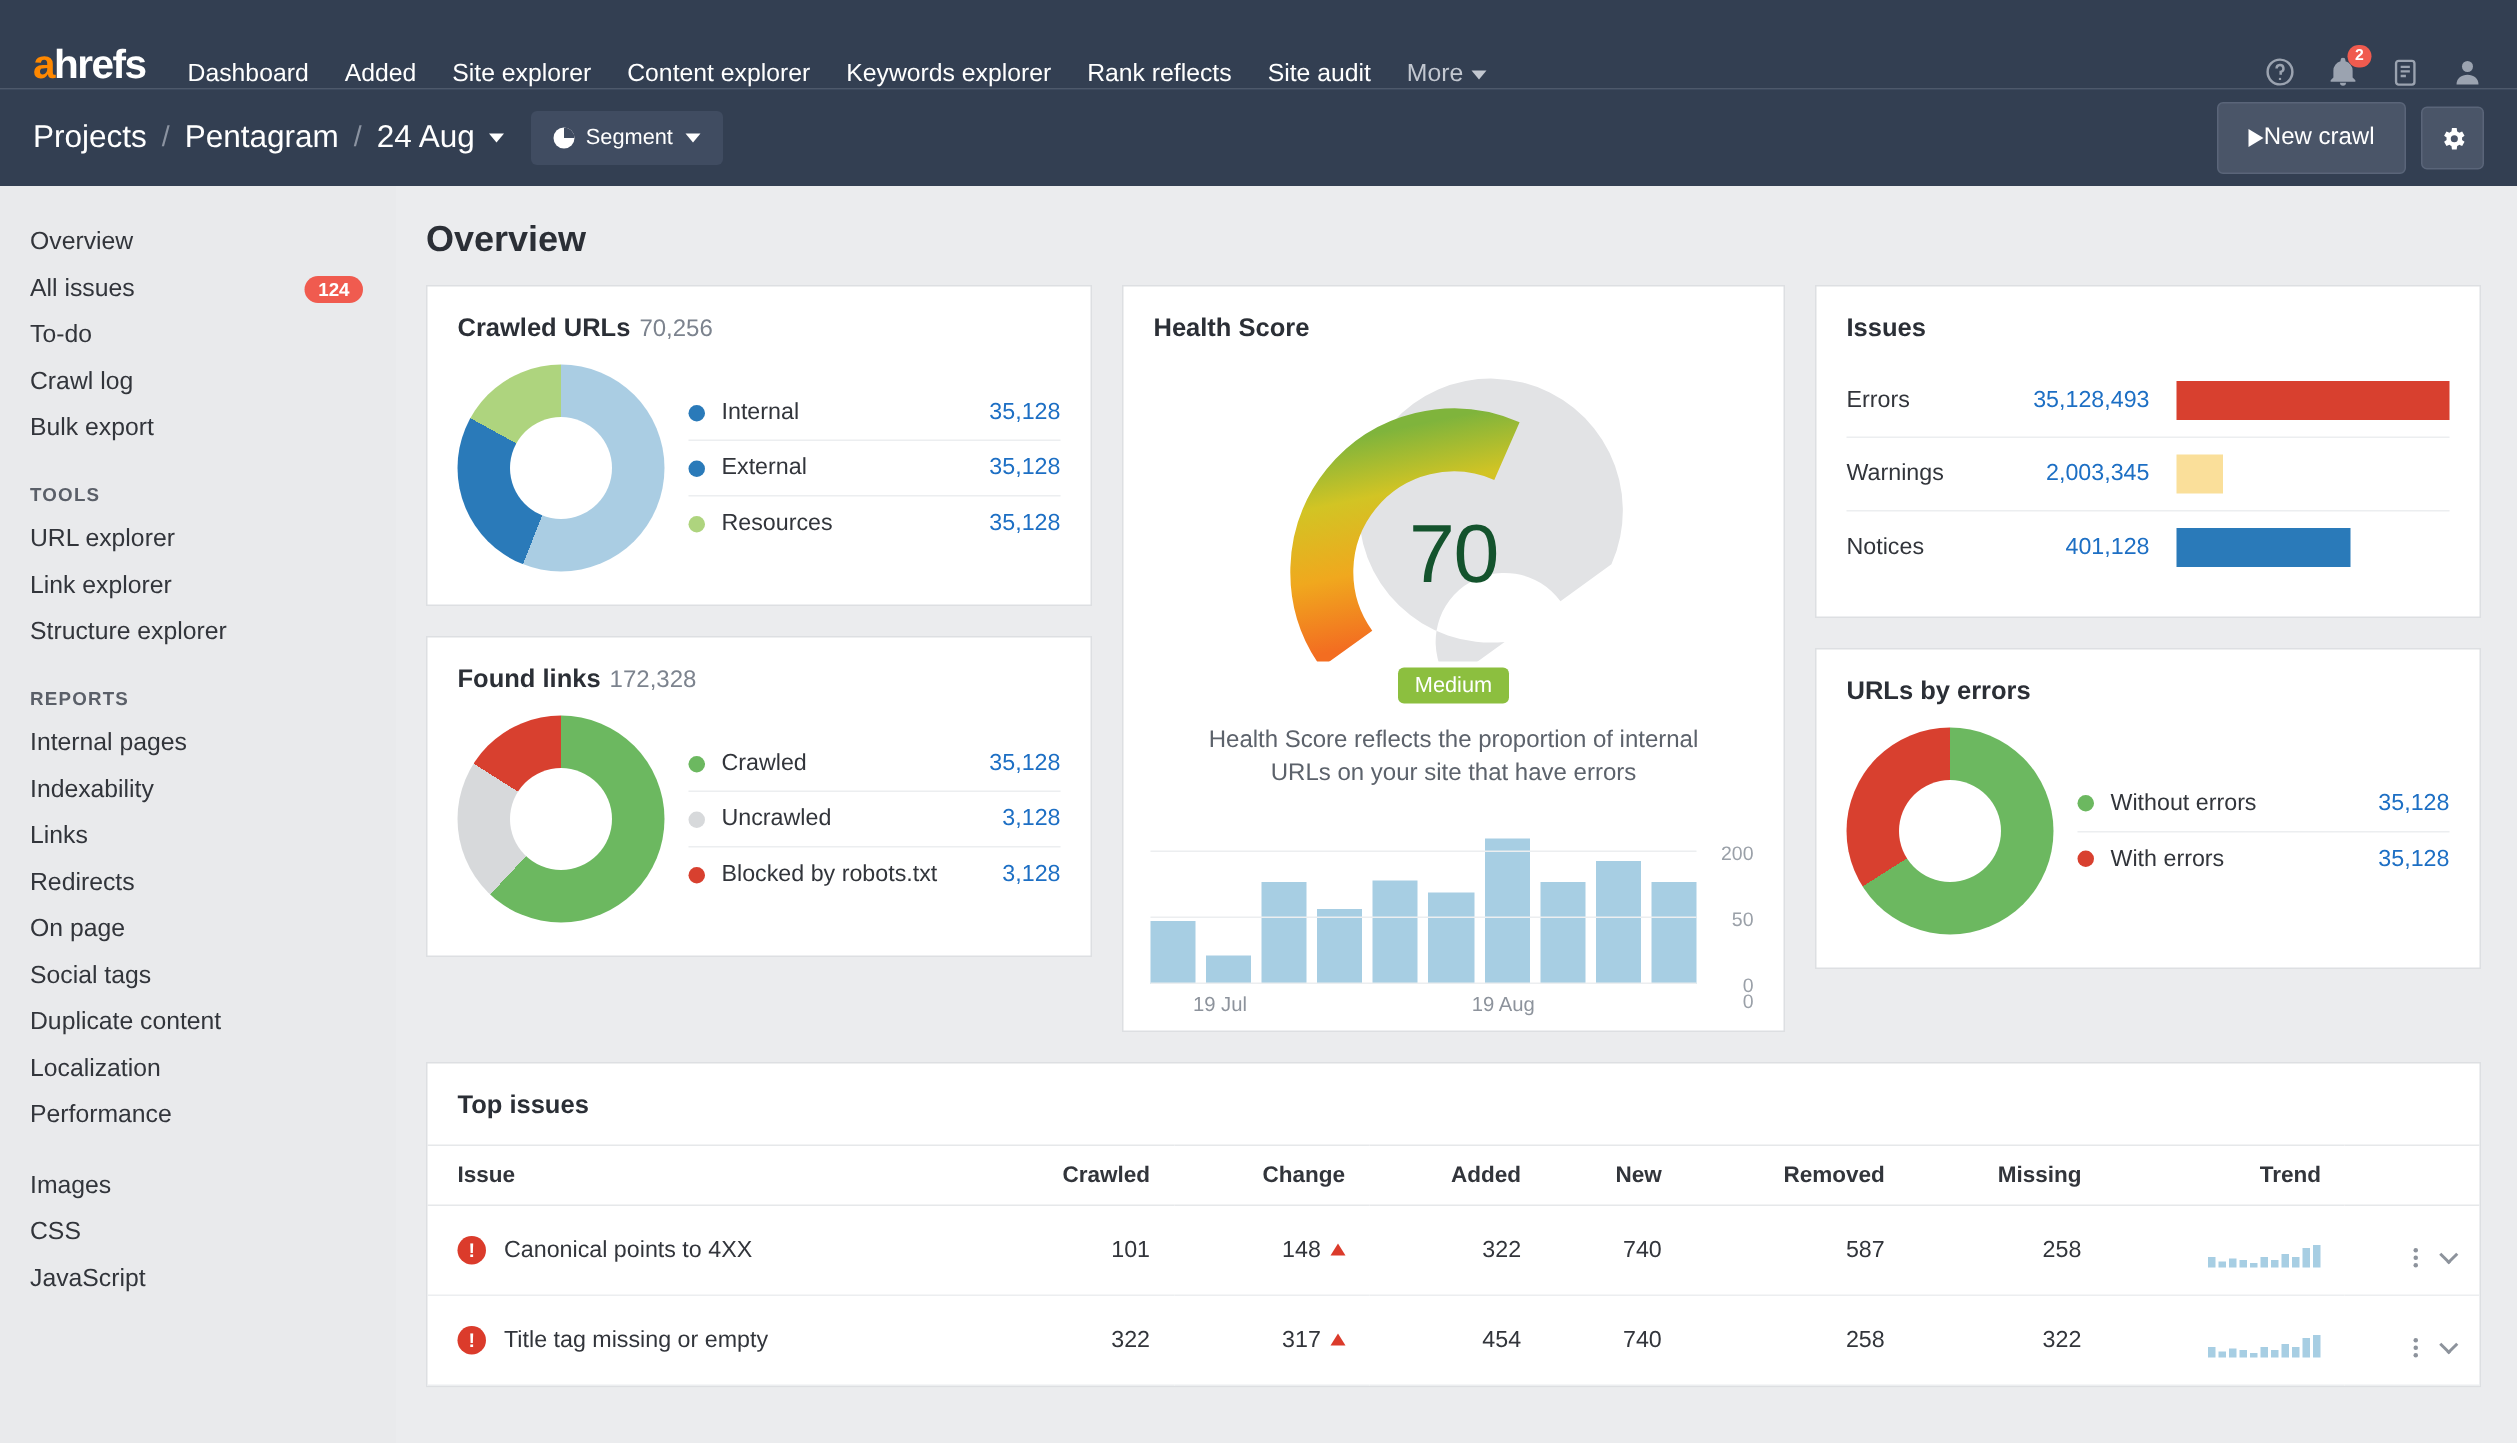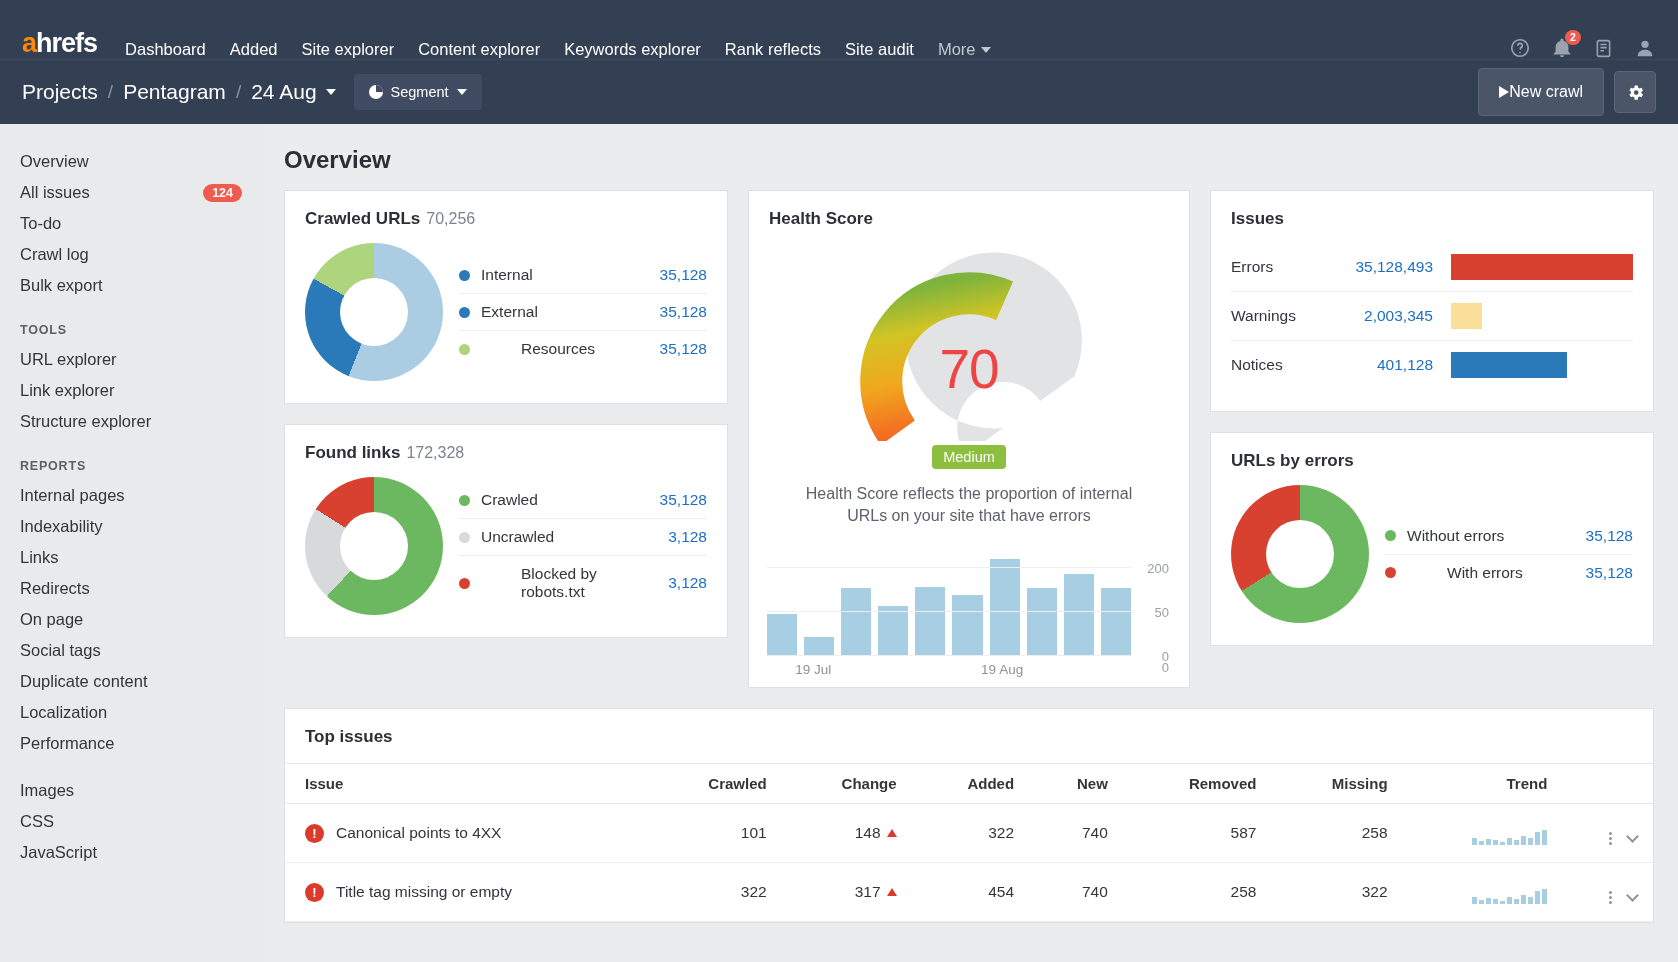--- a/index.html
+++ b/index.html
@@ -80,31 +80,31 @@
 
   
   .donut-row { display: flex; align-items: center; padding: 14px 20px 22px; gap: 16px; }
   .donut { width: 138px; height: 138px; border-radius: 50%; position: relative; flex-shrink: 0; }
   .donut::after { content: ""; position: absolute; inset: 35px; background: #fff; border-radius: 50%; }
   .legend { flex: 1; }
   .legend-row {
     display: flex; align-items: center; padding: 9px 0; font-size: 15.5px; color: #32353b;
     border-bottom: 1px solid #eceef0;
   }
-  .legend-row:last-child { border-bottom: none; gap: 40px; }
+  .legend-row:last-child { border-bottom: none; }
   .legend-row .dot { width: 11px; height: 11px; border-radius: 50%; margin-right: 11px; flex-shrink: 0; }
   .legend-row .lbl { flex: 1; }
   .legend-row .val { color: #1d6fc4; font-size: 15.5px; }
 
   
   .hs-card { min-height: 498px; }
   .gauge-wrap { display: flex; flex-direction: column; align-items: center; padding: 12px 0 0; position: relative; }
   .gauge { width: 280px; height: 200px; position: relative; }
   .gauge svg { display: block; }
-  .gauge-num { position: absolute; left: 0; right: 0; top: 96px; text-align: center; font-size: 55px; color: #ef4444; font-weight: normal; letter-spacing: -1px;}
+  .gauge-num { position: absolute; left: 0; right: 0; top: 96px; text-align: center; font-size: 55px; color: #14532d; font-weight: normal; letter-spacing: -1px;}
   .hs-chip { background: #8cbf3f; color: #fff; font-size: 14.5px; padding: 4px 11px; border-radius: 4px; margin-top: 4px; }
   .hs-desc { text-align: center; color: #5c626b; font-size: 16px; line-height: 1.35; padding: 14px 52px 0; }
 
   .minichart { padding: 20px 18px 0 18px; position: relative; }
   .mc-plot { height: 110px; display: flex; align-items: flex-end; gap: 7px; position: relative; padding-right: 40px; }
   .mc-bar { flex: 1; background: #a7cee3; }
   .mc-grid { position: absolute; left: 0; right: 40px; border-top: 1px solid #eceef0; }
   .mc-ylab { position: absolute; right: 2px; font-size: 13px; color: #9aa0a8; }
   .mc-xrow { display: flex; padding-right: 40px; margin-top: 6px; position: relative; height: 20px; }
   .mc-xlab { position: absolute; font-size: 13.5px; color: #8d939c; }

